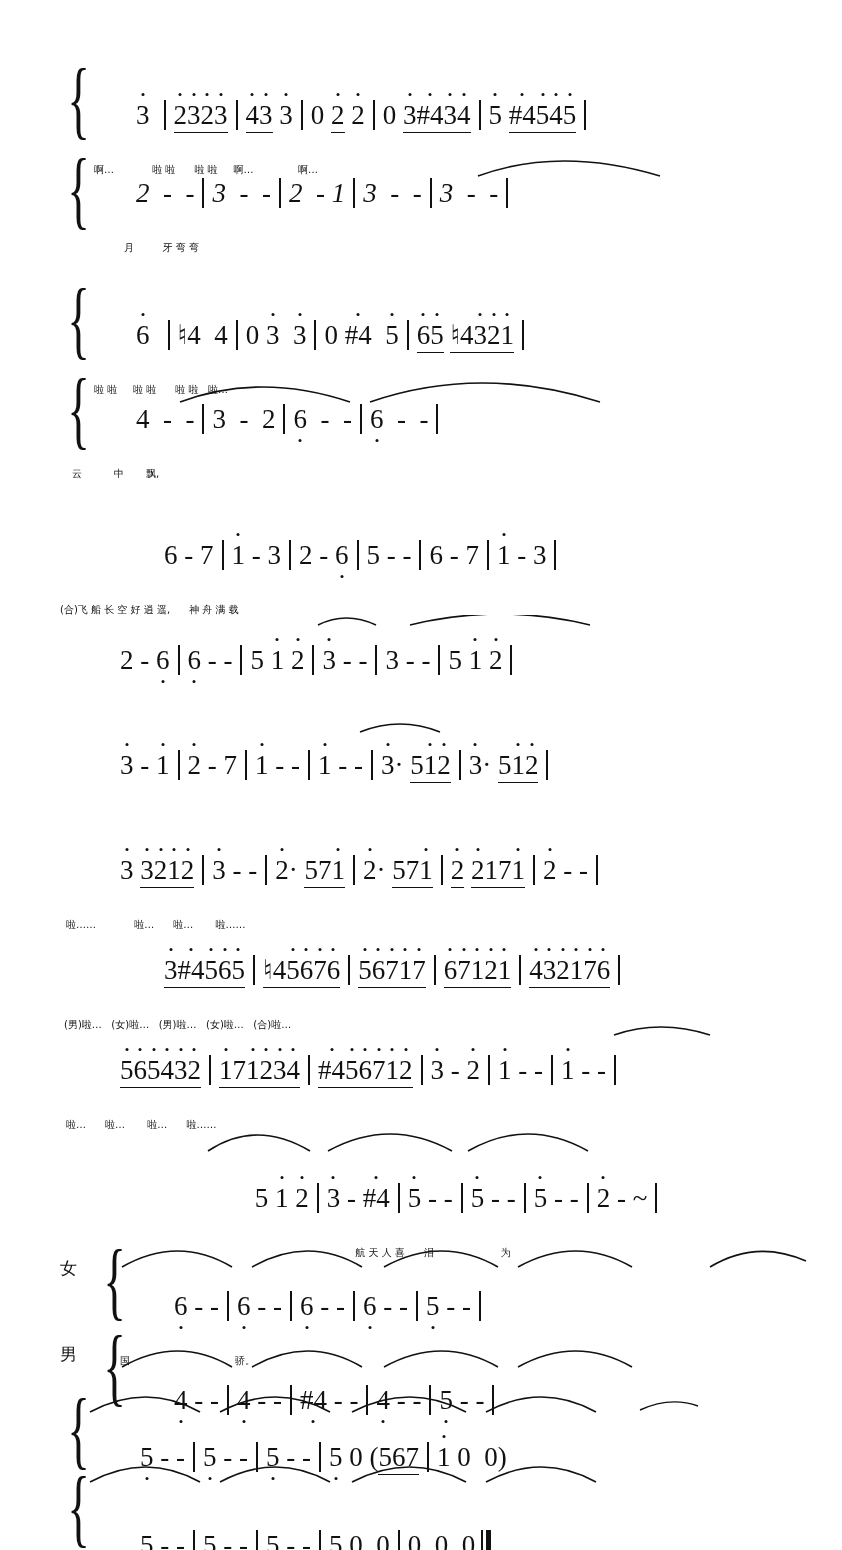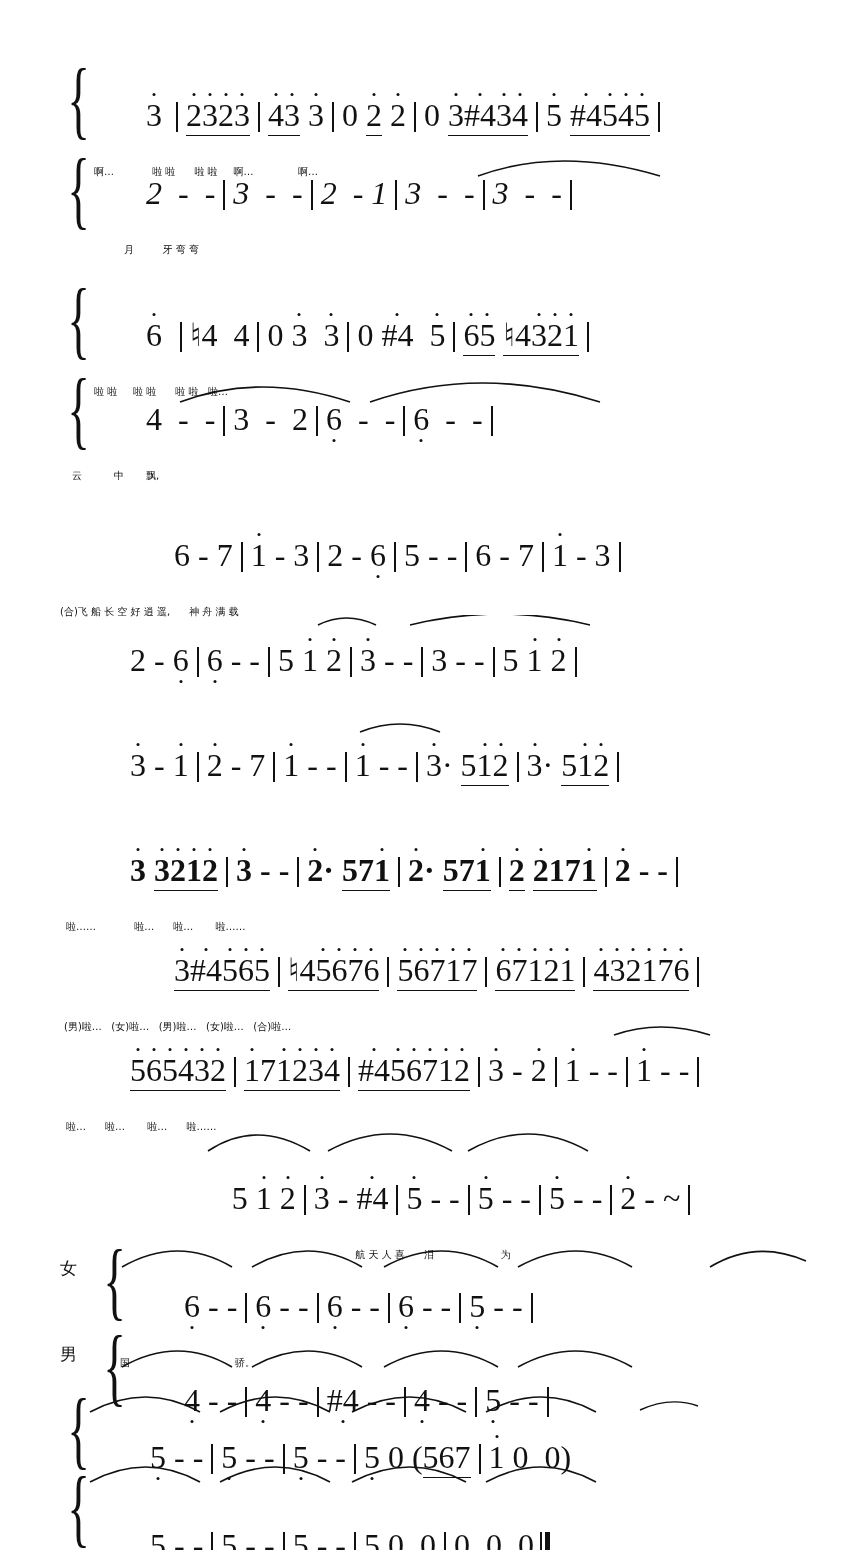--- a/index.html
+++ b/index.html
@@ -10,21 +10,21 @@
     position:relative;
     overflow:hidden;
   }
   .sheet{position:relative;width:842px;height:1550px;}
 
   
   .system{position:absolute;}
   .stave{position:relative;height:52px;}
   .notes{
     font-family:"Liberation Serif", serif;
-    font-size:32px;
+    font-size:27px;
     letter-spacing:0px;
     white-space:pre;
     line-height:30px;
   }
   .lyric{
     font-family:"DejaVu Sans", sans-serif;
     font-size:10px;
     white-space:pre;
     line-height:20px;
     color:#111;
@@ -149,21 +149,21 @@
         <span class="n dotup">3</span>&nbsp;-&nbsp;<span class="n dotup">1</span><span class="bar"></span><span class="n dotup">2</span>&nbsp;-&nbsp;7<span class="bar"></span><span class="n dotup">1</span>&nbsp;-&nbsp;-<span class="bar"></span><span class="n dotup">1</span>&nbsp;-&nbsp;-<span class="bar"></span><span class="n dotup">3</span>·&nbsp;<span class="under1"><span class="n">5</span><span class="n dotup">1</span><span class="n dotup">2</span></span><span class="bar"></span><span class="n dotup">3</span>·&nbsp;<span class="under1"><span class="n">5</span><span class="n dotup">1</span><span class="n dotup">2</span></span><span class="bar"></span>
       </div>
     </div>
     <svg class="arcs" width="740" height="60">
       <path d="M300 12 Q340 -4 380 12" stroke="#111" fill="none" stroke-width="1.6"></path>
     </svg>
   </div>
 
   <div class="system" style="left:60px;top:825px;width:740px;">
     <div class="stave">
-      <div class="notes" style="padding-left:6px;font-weight:bold;">
+      <div class="notes" style="padding-left:6px;">
         <span class="n dotup">3</span>&nbsp;<span class="under1"><span class="n dotup">3</span><span class="n dotup">2</span></span><span class="under1"><span class="n dotup">1</span><span class="n dotup">2</span></span><span class="bar"></span><span class="n dotup">3</span>&nbsp;-&nbsp;-<span class="bar"></span><span class="n dotup">2</span>·&nbsp;<span class="under1"><span class="n">5</span><span class="n">7</span><span class="n dotup">1</span></span><span class="bar"></span><span class="n dotup">2</span>·&nbsp;<span class="under1"><span class="n">5</span><span class="n">7</span><span class="n dotup">1</span></span><span class="bar"></span><span class="under1"><span class="n dotup">2</span></span>&nbsp;<span class="under1"><span class="n dotup">2</span><span class="n">1</span><span class="n">7</span><span class="n dotup">1</span></span><span class="bar"></span><span class="n dotup">2</span>&nbsp;-&nbsp;-<span class="bar"></span>
       </div>
       <div class="lyric" style="padding-left:6px;">啦……            啦…      啦…       啦……</div>
     </div>
   </div>
 
   <div class="system" style="left:60px;top:925px;width:740px;">
     <div class="stave">
       <div class="notes" style="padding-left:50px;">
         <span class="under1"><span class="n dotup">3</span><span class="n dotup">#4</span><span class="n dotup">5</span><span class="n dotup">6</span><span class="n dotup">5</span></span><span class="bar"></span><span class="under1"><span class="n">♮4</span><span class="n dotup">5</span><span class="n dotup">6</span><span class="n dotup">7</span><span class="n dotup">6</span></span><span class="bar"></span><span class="under1"><span class="n dotup">5</span><span class="n dotup">6</span><span class="n dotup">7</span><span class="n dotup">1</span><span class="n dotup">7</span></span><span class="bar"></span><span class="under1"><span class="n dotup">6</span><span class="n dotup">7</span><span class="n dotup">1</span><span class="n dotup">2</span><span class="n dotup">1</span></span><span class="bar"></span><span class="under1"><span class="n dotup">4</span><span class="n dotup">3</span><span class="n dotup">2</span><span class="n dotup">1</span><span class="n dotup">7</span><span class="n dotup">6</span></span><span class="bar"></span>

